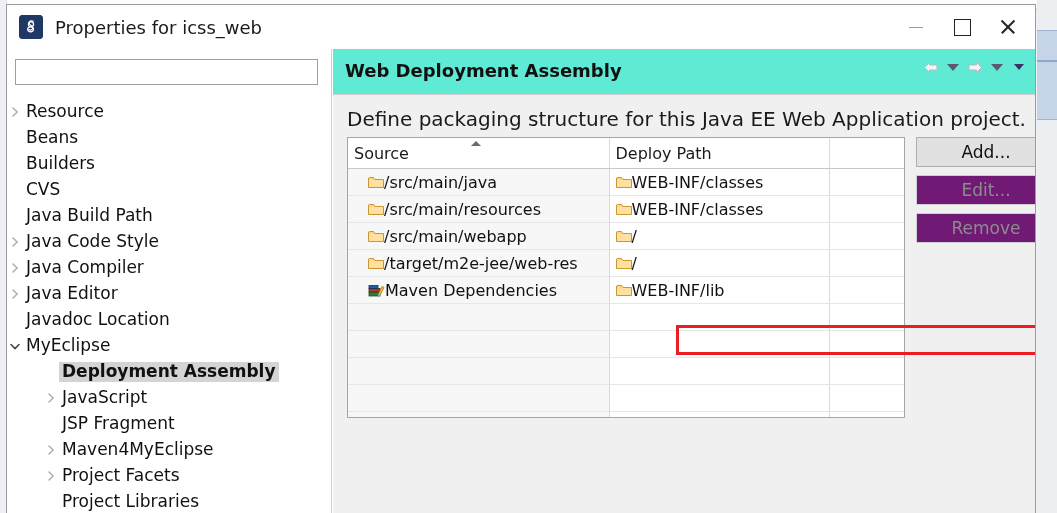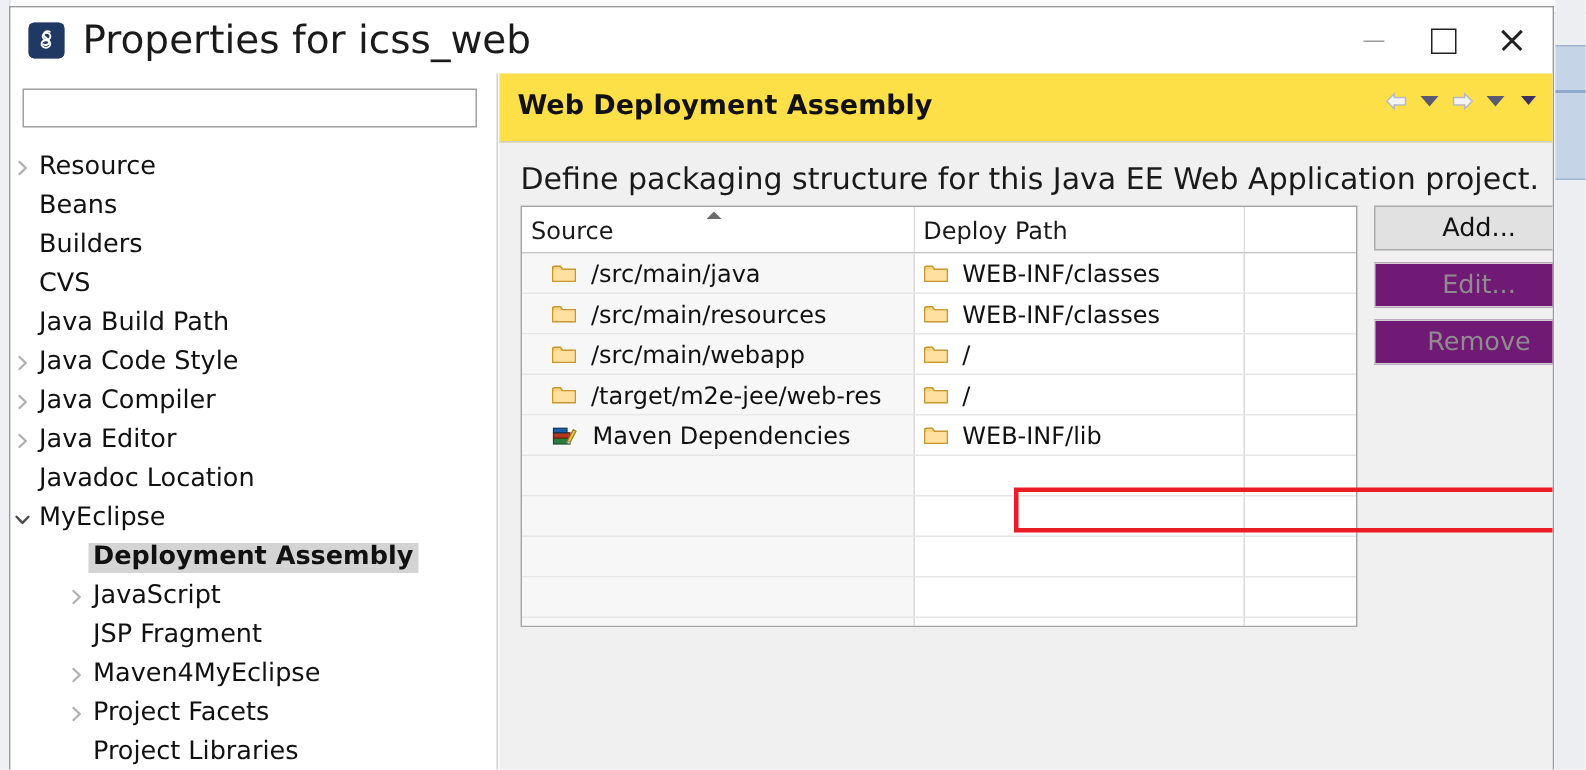--- a/index.html
+++ b/index.html
@@ -77,21 +77,21 @@
     width: 24px; height: 24px;
     margin-left: 12px;
     background: #1f3864;
     border-radius: 4px;
     position: relative;
     flex: none;
   }
   #app-icon svg { position: absolute; left: 0; top: 0; }
   #window-title {
     margin-left: 12px;
-    font-size: 26px;
+    font-size: 18px;
     color: #1a1a1a;
     font-family: "DejaVu Sans", sans-serif;
     white-space: nowrap;
   }
   .wincontrol {
     width: 46px;
     height: 44px;
     display: flex;
     align-items: center;
     justify-content: center;
@@ -188,21 +188,21 @@
   #content {
     position: absolute;
     left: 326px; top: 0;
     width: 704px;
     height: 465px;
     background: #f0f0f0;
   }
   #content-header {
     position: relative;
     height: 45px;
-    background: #fde047;
+    background: #5eead4;
     border-bottom: 1px solid #cfcfcf;
     text-align: right;
   }
   #page-title {
     position: absolute;
     left: 12px; top: 11px;
     font-size: 18px;
     font-weight: bold;
     color: #111;
     font-family: "DejaVu Sans", sans-serif;
@@ -274,21 +274,21 @@
     font-size: 16px;
     color: #111;
     padding: 0 0 0 6px;
     vertical-align: middle;
     white-space: nowrap;
     overflow: hidden;
   }
   td.col-src { background: #f7f7f7; }
   td.col-dep { background: #ffffff; }
   td.col-x   { background: #ffffff; }
-  .cell-inner { display: flex; align-items: center; gap: 10px; }
+  .cell-inner { display: flex; align-items: center; gap: 0; }
   .cell-inner.indent { padding-left: 14px; }
   .sort-caret {
     position: absolute;
     left: 123px; top: 3px;
     width: 0; height: 0;
     border-left: 5px solid transparent;
     border-right: 5px solid transparent;
     border-bottom: 5px solid #6b6b6b;
   }
   .folder-icon { flex: none; }

